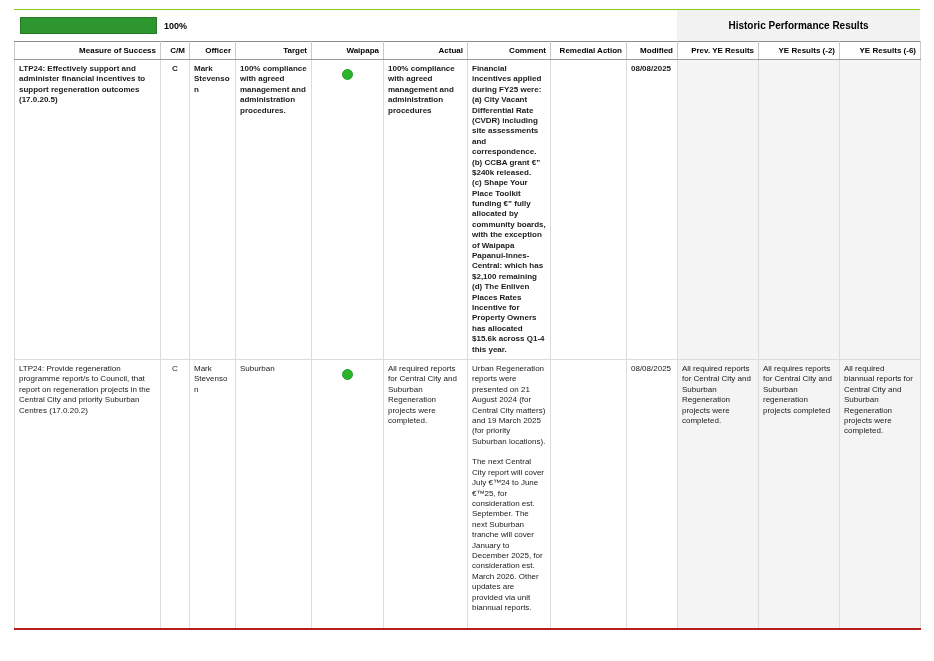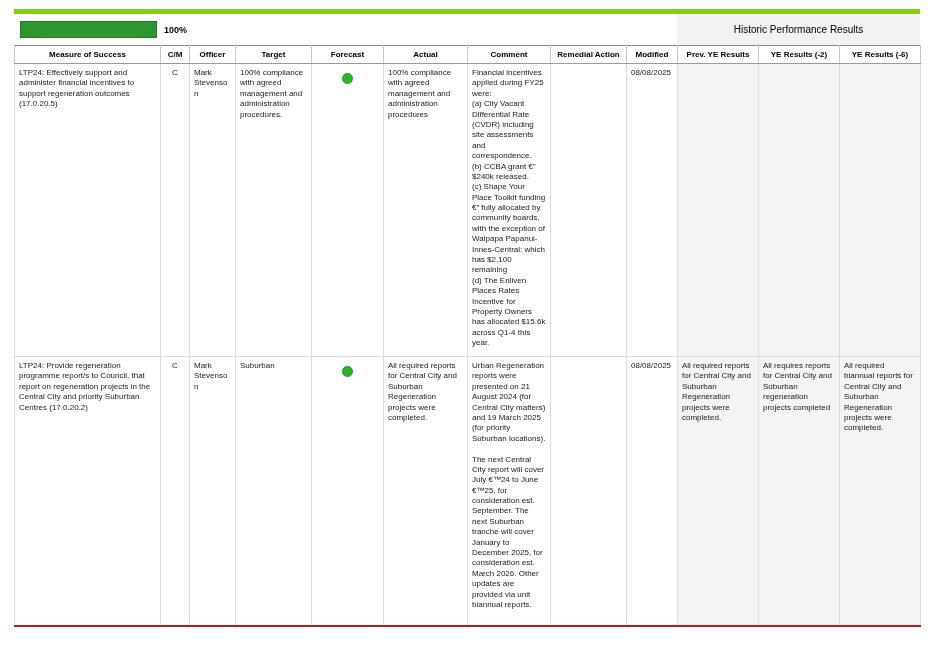--- a/index.html
+++ b/index.html
@@ -4,66 +4,66 @@
 <style>
   html, body { margin:0; padding:0; background:#ffffff; }
   body {
     width:934px; height:661px; overflow:hidden;
     font-family:"Liberation Sans", sans-serif; color:#1a1a1a;
     -webkit-font-smoothing:antialiased;
   }
   .wrap { padding:9px 14px 0 14px; }
 
   
-  .topband { display:flex; height:31px; border-top:5px solid #84cc16; }
+  .topband { display:flex; height:31px; border-top:1px solid #84cc16; }
   .band-left { width:663px; display:flex; align-items:center; }
   .pbar {
     width:137px; height:17px; margin-left:6px;
     background:#2e962e; border:1px solid #267a26; box-sizing:border-box;
   }
   .pfill { width:100%; height:100%; background:#2e962e; }
   .plabel { font-weight:bold; font-size:9px; margin-left:7px; color:#000; }
   .band-right {
     width:243px; background:#f2f2f2;
     display:flex; align-items:center; justify-content:center;
-    font-weight:normal; font-size:10px; color:#000;
+    font-weight:bold; font-size:10px; color:#000;
   }
 
   table {
     border-collapse:collapse; table-layout:fixed;
     width:906px; font-size:8px;
   }
   col.c-measure  { width:146px; }
   col.c-cm       { width:29px;  }
   col.c-officer  { width:46px;  }
   col.c-target   { width:76px;  }
   col.c-forecast { width:72px;  }
   col.c-actual   { width:84px;  }
   col.c-comment  { width:83px;  }
   col.c-remedial { width:76px;  }
   col.c-modified { width:51px;  }
   col.c-ye       { width:81px;  }
 
   th {
-    text-align:center; font-size:8px; font-weight:bold; color:#000;
+    text-align:right; font-size:8px; font-weight:bold; color:#000;
     padding:4px 4px; background:#ffffff;
     border:1px solid #c9c9c9;
     border-top:1px solid #8a8a8a;
     border-bottom:1px solid #9a9a9a;
     overflow:hidden; white-space:nowrap;
   }
   td {
     vertical-align:top; padding:4px 4px; line-height:1.3;
     border:1px solid #dcdcdc; background:#ffffff;
     word-wrap:break-word; overflow-wrap:break-word;
   }
   td.historic { background:#f4f4f4; }
   td.center { text-align:center; }
   td.pre { white-space:pre-line;margin-left:28px; }
-  tbody tr:nth-child(1) td { height:284px; }
+  tbody tr:nth-child(1) td { height:284px;font-weight:bold; }
   tbody tr:nth-child(2) td { height:260px; }
   tbody tr:last-child td { border-bottom:2px solid #b91c1c; }
 
   .dot {
     display:inline-block; width:11px; height:11px; border-radius:50%;
     background:#2cb32c; border:1px solid #23a023; box-sizing:border-box;
     margin-top:5px;
   }
 </style>
 </head>
@@ -95,21 +95,21 @@
         <col class="c-ye">
         <col class="c-ye">
         <col class="c-ye">
     </colgroup>
     <thead>
       <tr>
         <th>Measure of Success</th>
         <th>C/M</th>
         <th>Officer</th>
         <th>Target</th>
-        <th>Forecast</th>
+        <th>Waipapa</th>
         <th>Actual</th>
         <th>Comment</th>
         <th>Remedial Action</th>
         <th>Modified</th>
         <th>Prev. YE Results</th>
         <th>YE Results (-2)</th>
         <th>YE Results (-6)</th>
       </tr>
     </thead>
     <tbody>

